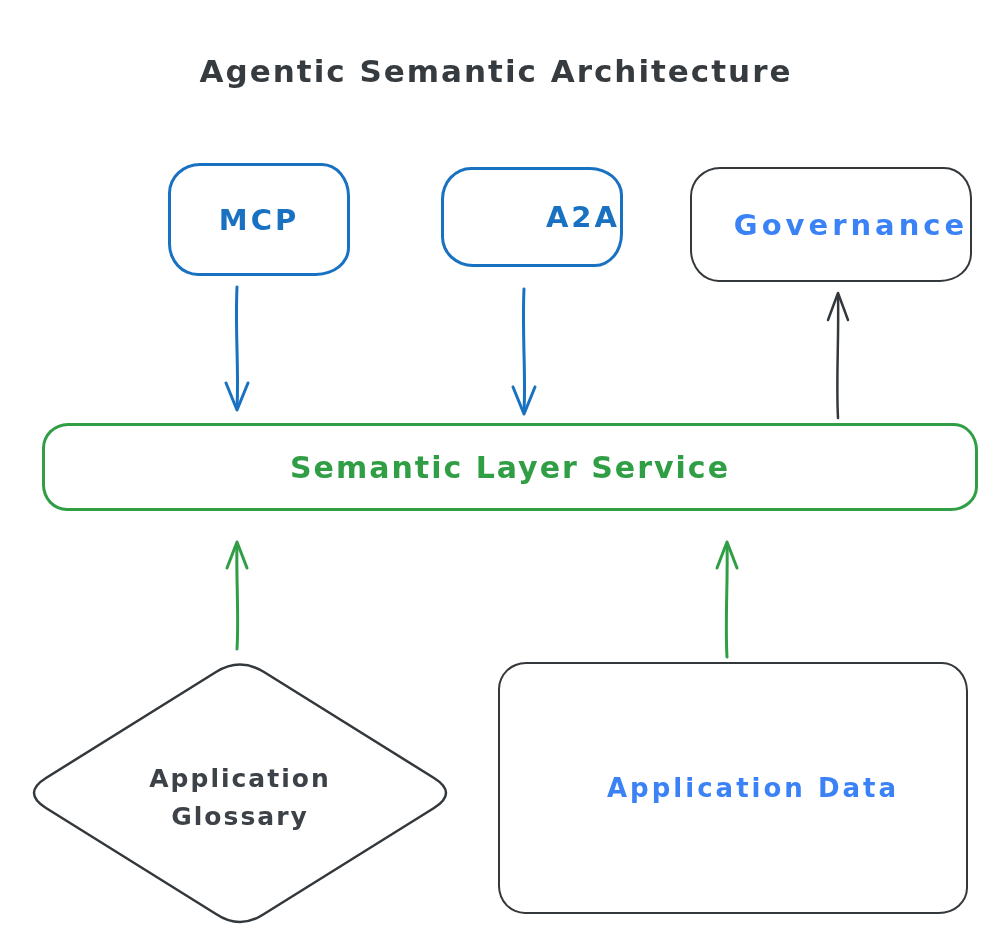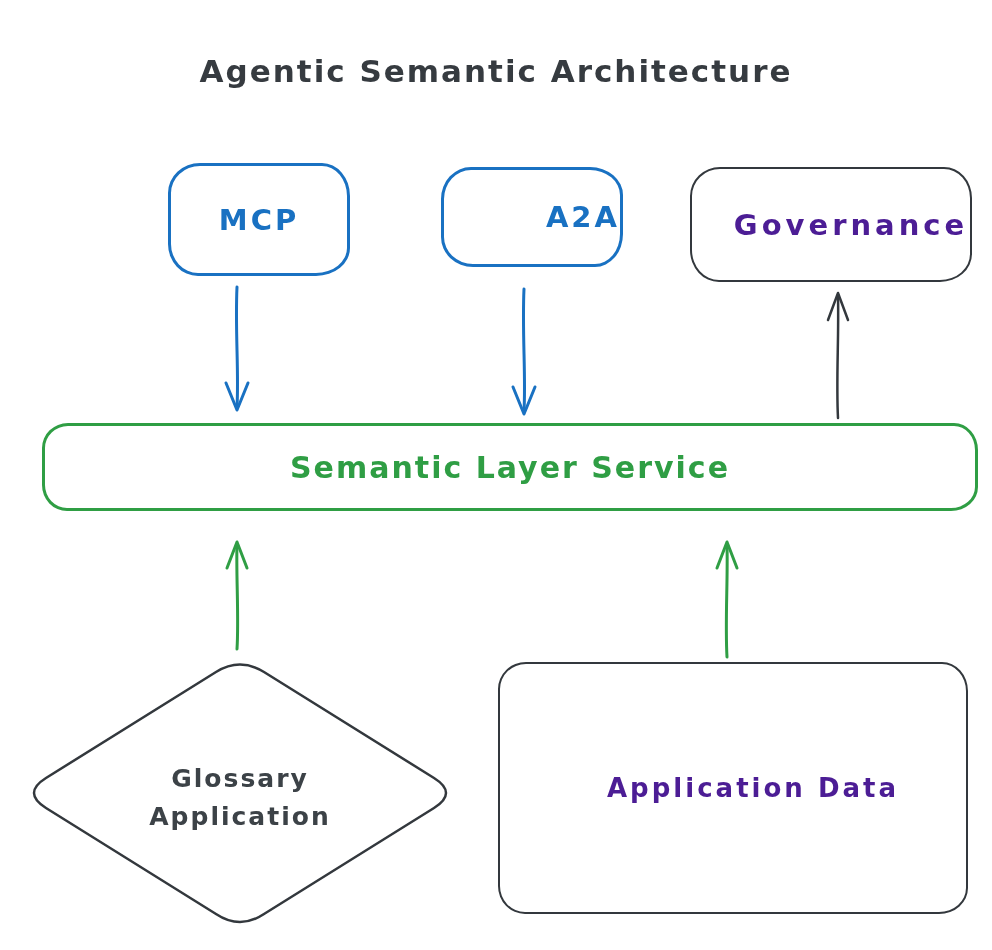--- a/index.html
+++ b/index.html
@@ -39,21 +39,21 @@
   .node .label { text-align: center; }
   .blue-box {
     border: 3px solid #1971c2;
     color: #1971c2;
     font-size: 29px;
     letter-spacing: 3px;
     margin-left: 16px;
   }
   .dark-box {
     border: 2.5px solid #33383d;
-    color: #4c1d95;
+    color: #3b82f6;
     font-size: 28px;
     letter-spacing: 3px;
     padding-left: 40px;
   }
   .green-box {
     border: 3px solid #2f9e44;
     color: #2f9e44;
     font-size: 30px;
     letter-spacing: 2px;
   }
@@ -135,21 +135,21 @@
 
   <div id="node-governance" class="node dark-box">
     <span class="label">Governance</span>
   </div>
 
   <div id="node-sls" class="node green-box">
     <span class="label">Semantic Layer Service</span>
   </div>
 
   <div id="label-glossary">
+    <div>Application</div>
     <div>Glossary</div>
-    <div>Application</div>
   </div>
 
   <div id="node-appdata" class="node dark-box">
     <span class="label">Application Data</span>
   </div>
 
 </div>
 
 </body></html>

